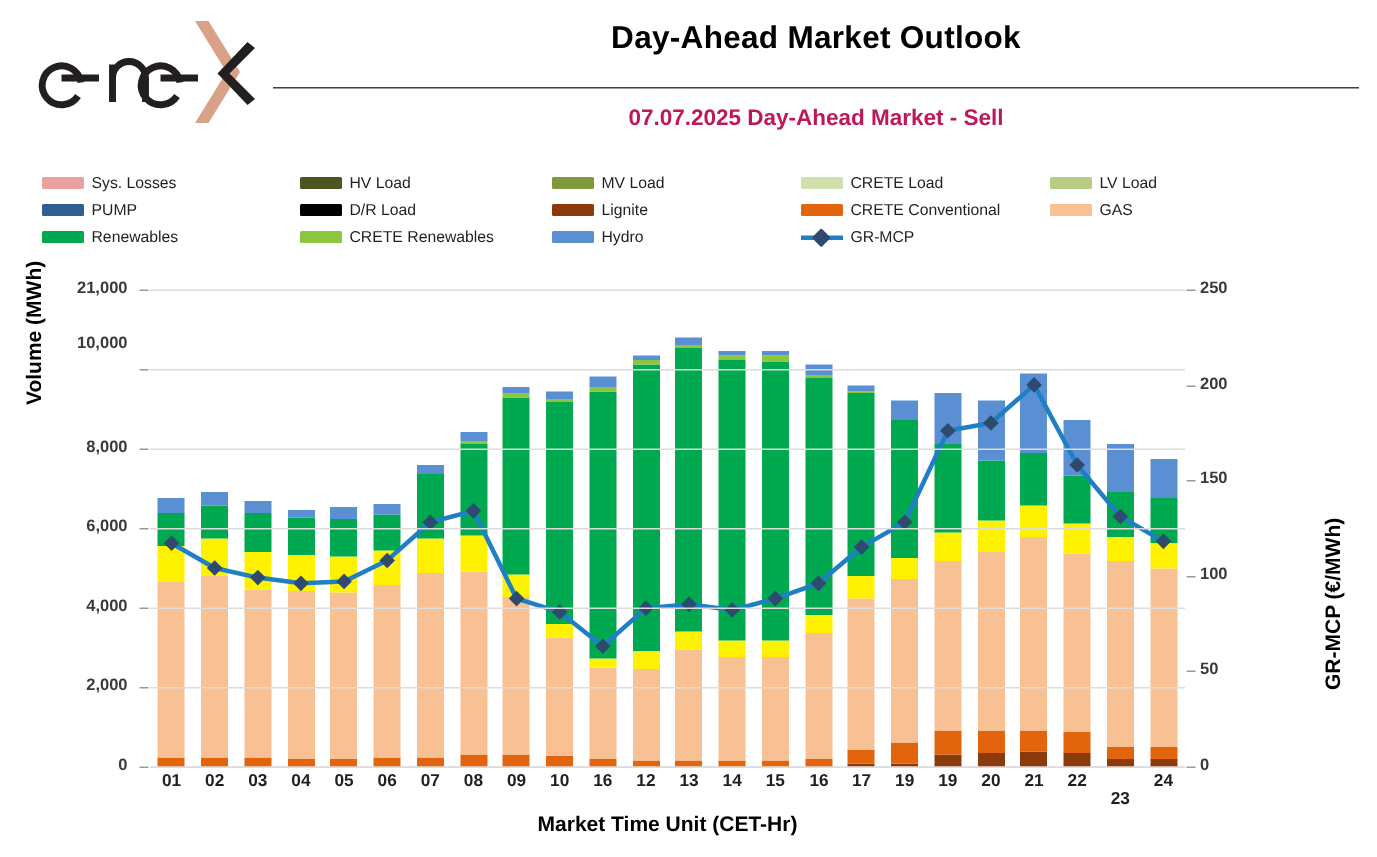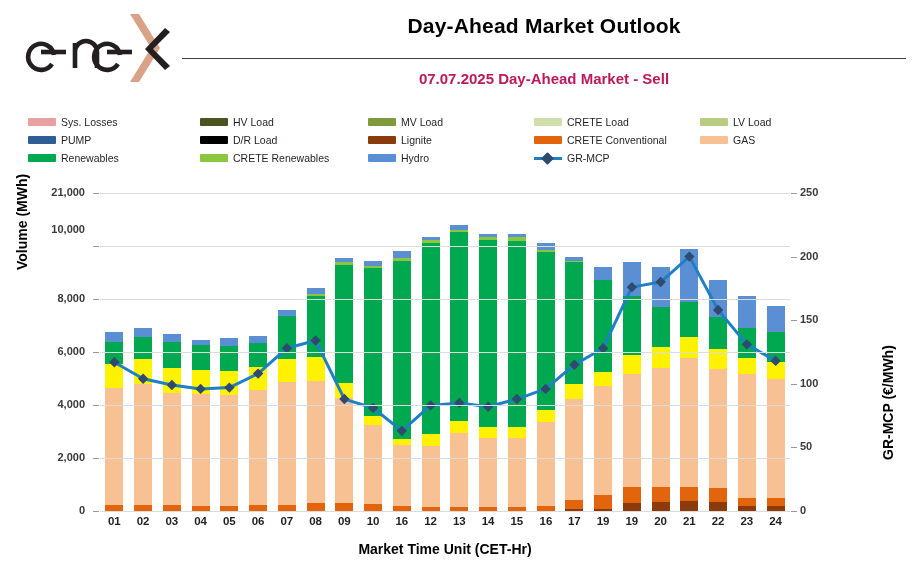--- a/index.html
+++ b/index.html
@@ -474,15 +474,15 @@
     <div class="xtick-label" style="left: 350.375px;">13</div>
     <div class="xtick-label" style="left: 379.125px;">14</div>
     <div class="xtick-label" style="left: 407.875px;">15</div>
     <div class="xtick-label" style="left: 437px;">16</div>
     <div class="xtick-label" style="left: 465.375px;">17</div>
     <div class="xtick-label" style="left: 494.125px;">19</div>
     <div class="xtick-label" style="left: 522.875px;">19</div>
     <div class="xtick-label" style="left: 551.625px;">20</div>
     <div class="xtick-label" style="left: 580.375px;">21</div>
     <div class="xtick-label" style="left: 609.125px;">22</div>
-    <div class="xtick-label" style="left: 637.875px;">23</div>
+    <div class="xtick-label" style="left: 637.875px; margin-top: 12px;">23</div>
     <div class="xtick-label" style="left: 666.625px;">24</div>
   </div>
 
 </body></html>

